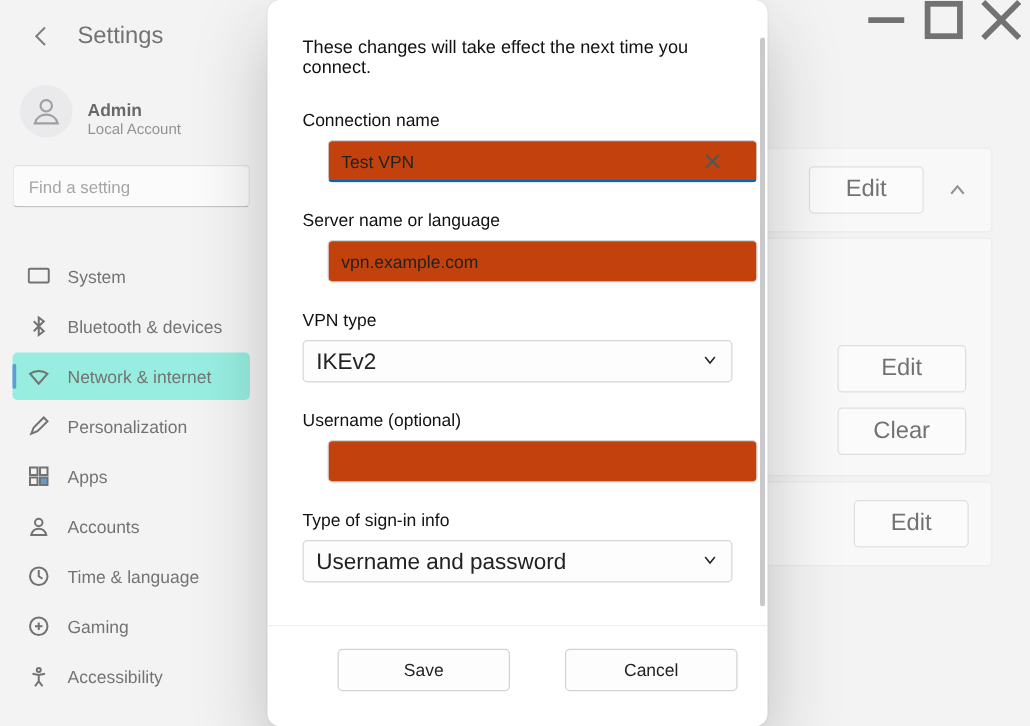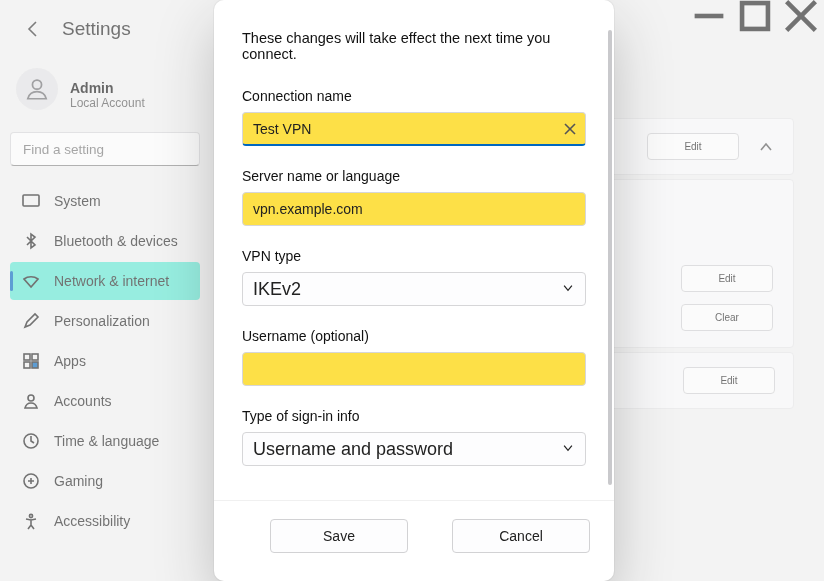--- a/index.html
+++ b/index.html
@@ -14,49 +14,49 @@
 .back { width:20px; height:20px; color:#333; }
 
 
 .sidebar { position:absolute; left:0; top:60px; width:210px; padding:0 10px; }
 .userblock { display:flex; align-items:flex-end; gap:12px; padding:8px 6px 22px 6px; }
 .avatar { width:42px; height:42px; border-radius:50%; background:#e4e4e6; display:flex; align-items:center; justify-content:center; }
 .avatar svg { width:26px; height:26px; color:#6b6b6f; }
 .username { font-weight:600; font-size:14px; color:#111; }
 .usersub { font-size:12px; color:#555; }
 
-.search { width:100%; height:34px; border:1px solid #d8d8da; border-bottom:1px solid #888; border-radius:4px; background:#fff; padding:0 12px; font-size:13.5px; color:#555; margin-bottom:16px; }
+.search { width:100%; height:34px; border:1px solid #d8d8da; border-bottom:1px solid #888; border-radius:4px; background:#fff; padding:0 12px; font-size:13.5px; color:#555; margin-bottom:36px; }
 
 .navlist { display:flex; flex-direction:column; gap:2px; }
 .navitem { display:flex; align-items:center; gap:14px; height:38px; padding:0 12px; border-radius:4px; font-size:14px; color:#222; position:relative; }
 .navitem.active { background:#5eead4; }
 .navitem.active::before { content:""; position:absolute; left:0; top:9px; bottom:9px; width:3px; background:#0067c0; border-radius:2px; }
 .ic { width:18px; height:18px; display:flex; align-items:center; justify-content:center; flex-shrink:0; }
 
 
 .rightpane { position:absolute; left:448px; top:118px; right:30px; }
 .card { background:#fbfbfc; border:1px solid #e7e7e9; border-radius:4px; padding:16px 20px; margin-bottom:4px; display:flex; justify-content:space-between; align-items:flex-start; gap:16px; }
 .card .lines { font-size:13px; color:#333; line-height:1.9; }
-.pillbtn { background:#fff; border:1px solid #d2d2d4; border-radius:4px; padding:7px 28px; font-size:10px; color:#222; }
+.pillbtn { background:#fff; border:1px solid #d2d2d4; border-radius:4px; padding:7px 28px; font-size:19px; color:#222; }
 .pillbtn.wide { min-width:92px; text-align:center; }
 .stackbtns { display:flex; flex-direction:column; gap:12px; }
 .chev { width:18px; height:18px; color:#555; }
 .topcard { display:flex; align-items:center; justify-content:flex-end; gap:18px; padding:14px 18px; }
 
 
 .dim { position:absolute; inset:0; background:rgba(255,255,255,0.05); pointer-events:none; }
 .blurback { filter:opacity(0.65); }
 
 
 .dialog { position:absolute; left:214px; top:0; width:400px; height:581px; background:#fff; border-radius:10px; box-shadow:0 24px 60px rgba(0,0,0,.22), 0 0 0 1px rgba(0,0,0,.04); display:flex; flex-direction:column; }
 .dlgbody { flex:1; overflow:auto; padding:30px 28px 10px 28px; }
 .dlgmsg { font-size:14.5px; color:#111; margin-bottom:26px; }
 .fld { margin-bottom:22px; }
 .fldlabel { font-size:14px; color:#111; margin-bottom:8px; }
-.fldinput { width:100%; height:34px; border:1px solid #d6d6d8; border-radius:4px; background:#fde047; padding:0 10px; font-size:14px; color:#222; }
+.fldinput { width:100%; height:34px; border:1px solid #d6d6d8; border-radius:4px; background:#c2410c; padding:0 10px; font-size:14px; color:#222;margin-left:20px; }
 .fldinput.focus { border:1px solid #d6d6d8; border-bottom:2px solid #0067c0; outline:none; }
 .inputwrap { position:relative; }
 .clearx { position:absolute; right:8px; top:50%; transform:translateY(-50%); width:16px; height:16px; color:#555; }
 .fldsel { width:100%; height:34px; border:1px solid #d6d6d8; border-radius:4px; background:#fdfdfe; padding:12px 10px; font-size:18px; color:#222; display:flex; align-items:center; justify-content:space-between; }
 .scrollhint { position:absolute; right:2px; top:30px; bottom:96px; width:4px; background:#c9c9cc; border-radius:3px; }
 .dlgfoot { display:flex; gap:12px; padding:18px 24px 28px 24px; border-top:1px solid #f0f0f0; }
 .dlgbtn { flex:1; height:34px; border:1px solid #d2d2d4; border-radius:4px; background:#fdfdfe; font-size:14px; color:#222;margin-left:32px; }
 
 
 svg { stroke:currentColor; stroke-width:1.6; fill:none; }

